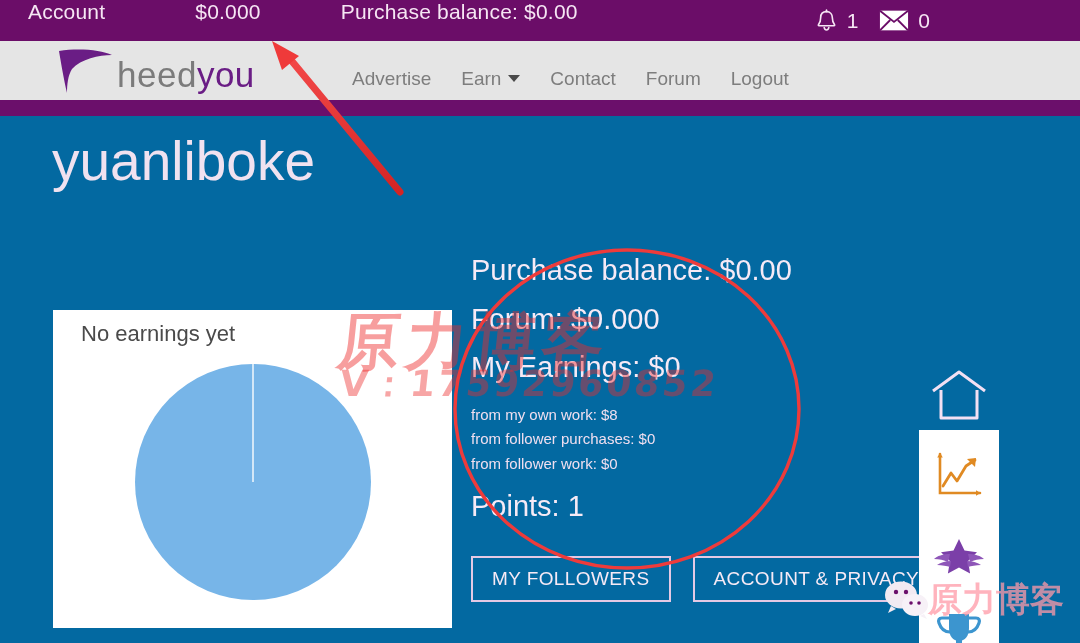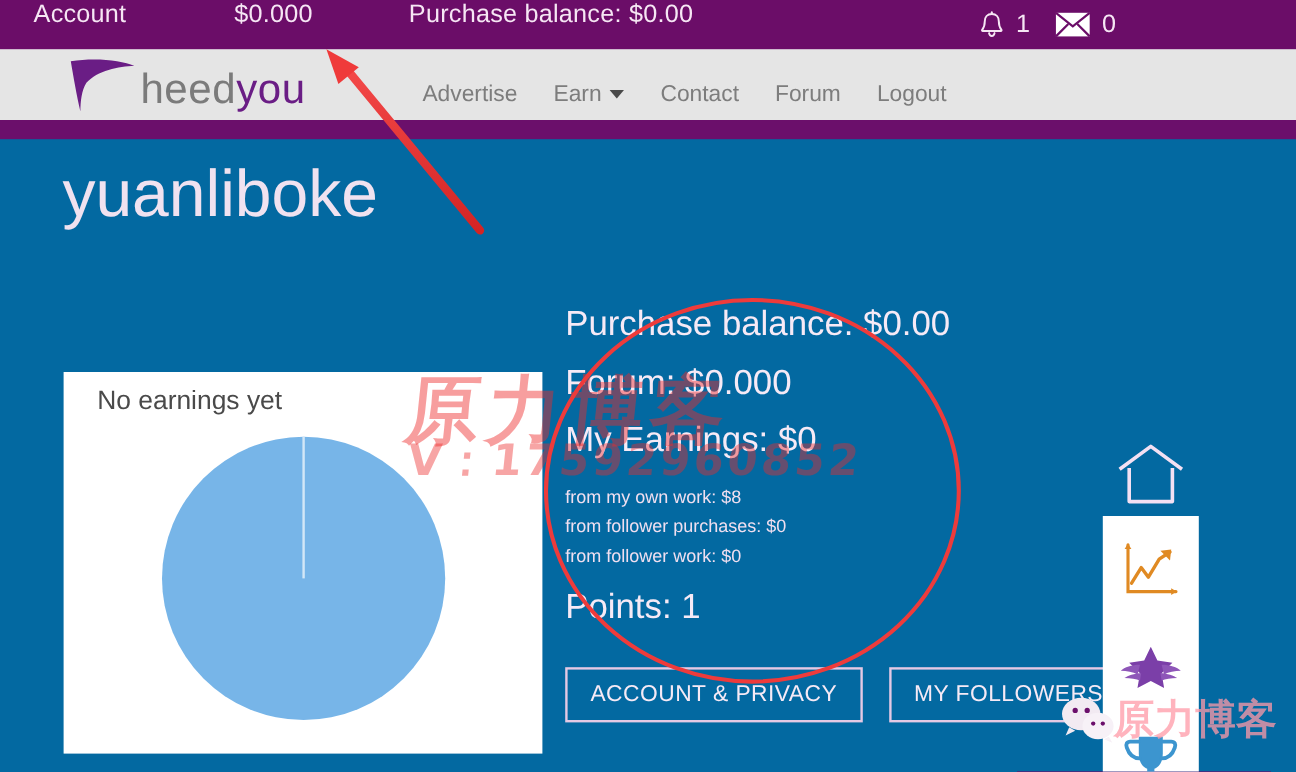--- a/index.html
+++ b/index.html
@@ -237,22 +237,22 @@
       <div class="stat-big">Purchase balance. $0.00</div>
       <div class="stat-big">Forum: $0.000</div>
       <div class="stat-big earn">My Earnings: $0</div>
       <div class="stat-small">from my own work: $8</div>
       <div class="stat-small">from follower purchases: $0</div>
       <div class="stat-small">from follower work: $0</div>
       <div class="stat-points">Points: 1</div>
     </div>
 
     <div class="btn-row">
+      <button class="obtn">MY FOLLOWERS</button>
       <button class="obtn">ACCOUNT &amp; PRIVACY</button>
-      <button class="obtn">MY FOLLOWERS</button>
     </div>
 
     <div class="home-icon">
       <svg width="58" height="52" viewBox="0 0 58 52">
         <path d="M3 22 L29 3 L55 22" stroke="#f3e0f3" stroke-width="3" fill="none" stroke-linejoin="round"></path>
         <path d="M11 21 L11 49 L47 49 L47 21" stroke="#f3e0f3" stroke-width="3" fill="none" stroke-linejoin="round"></path>
       </svg>
     </div>
 
     <div class="rail">

